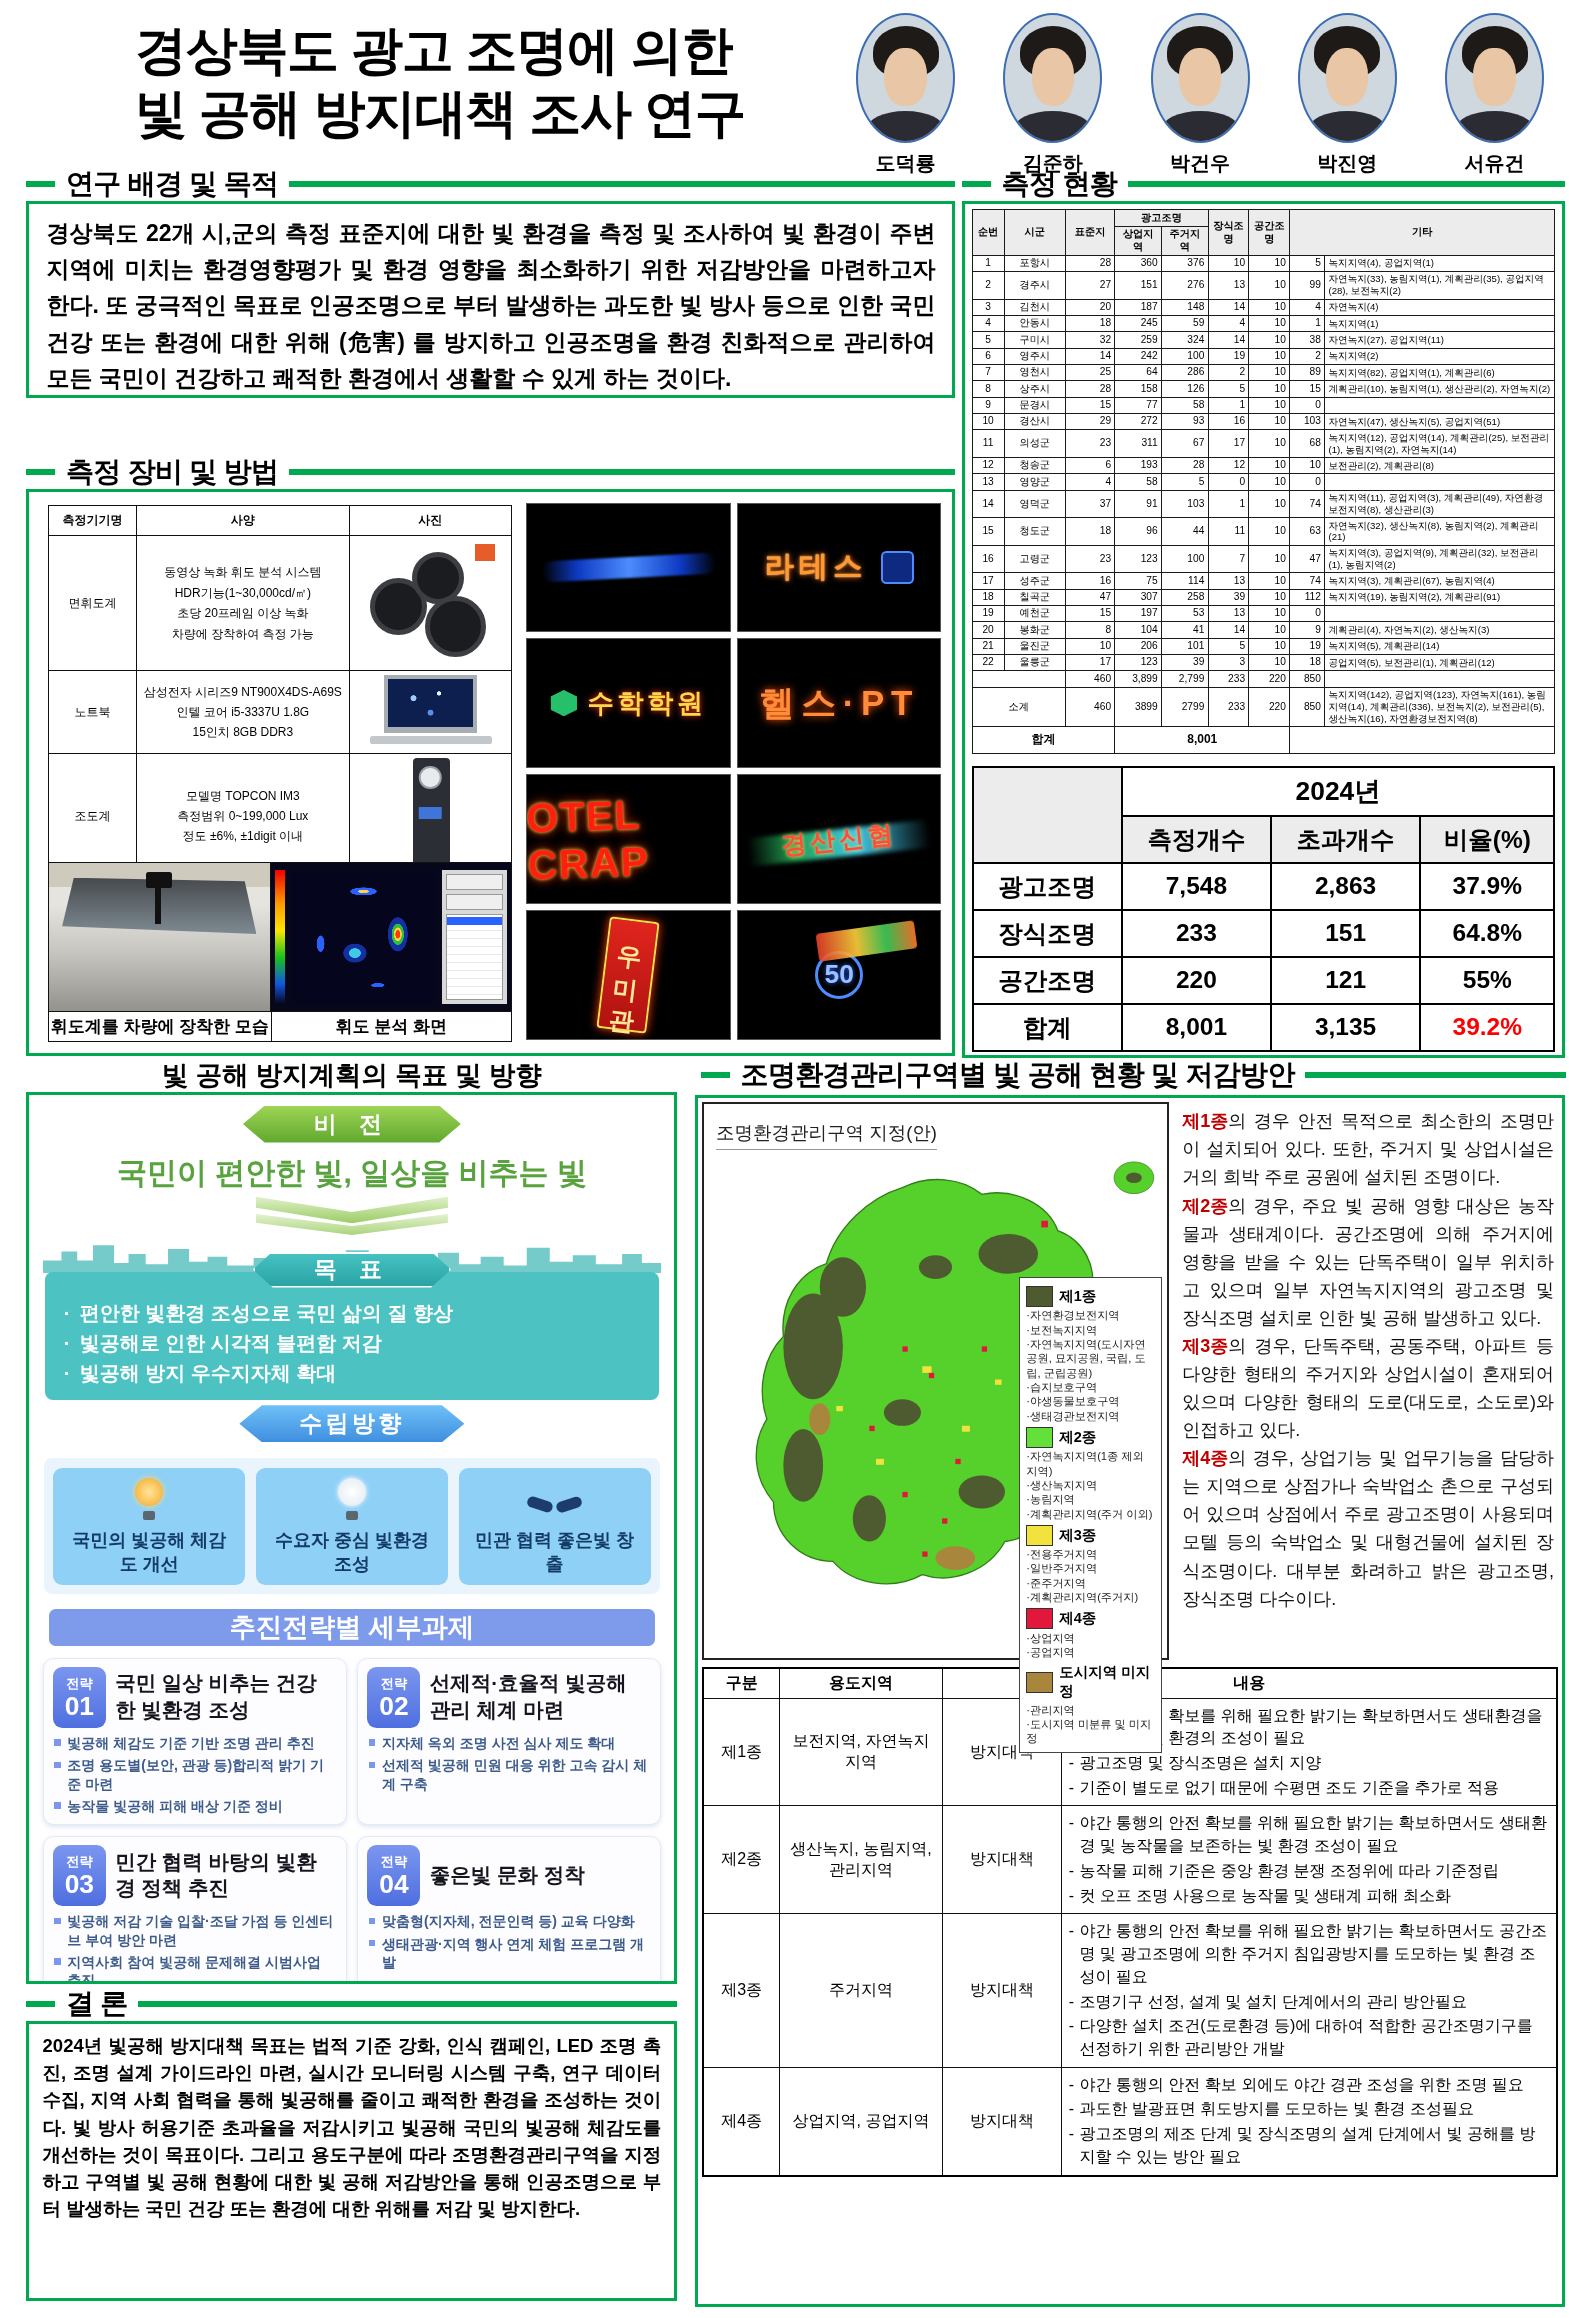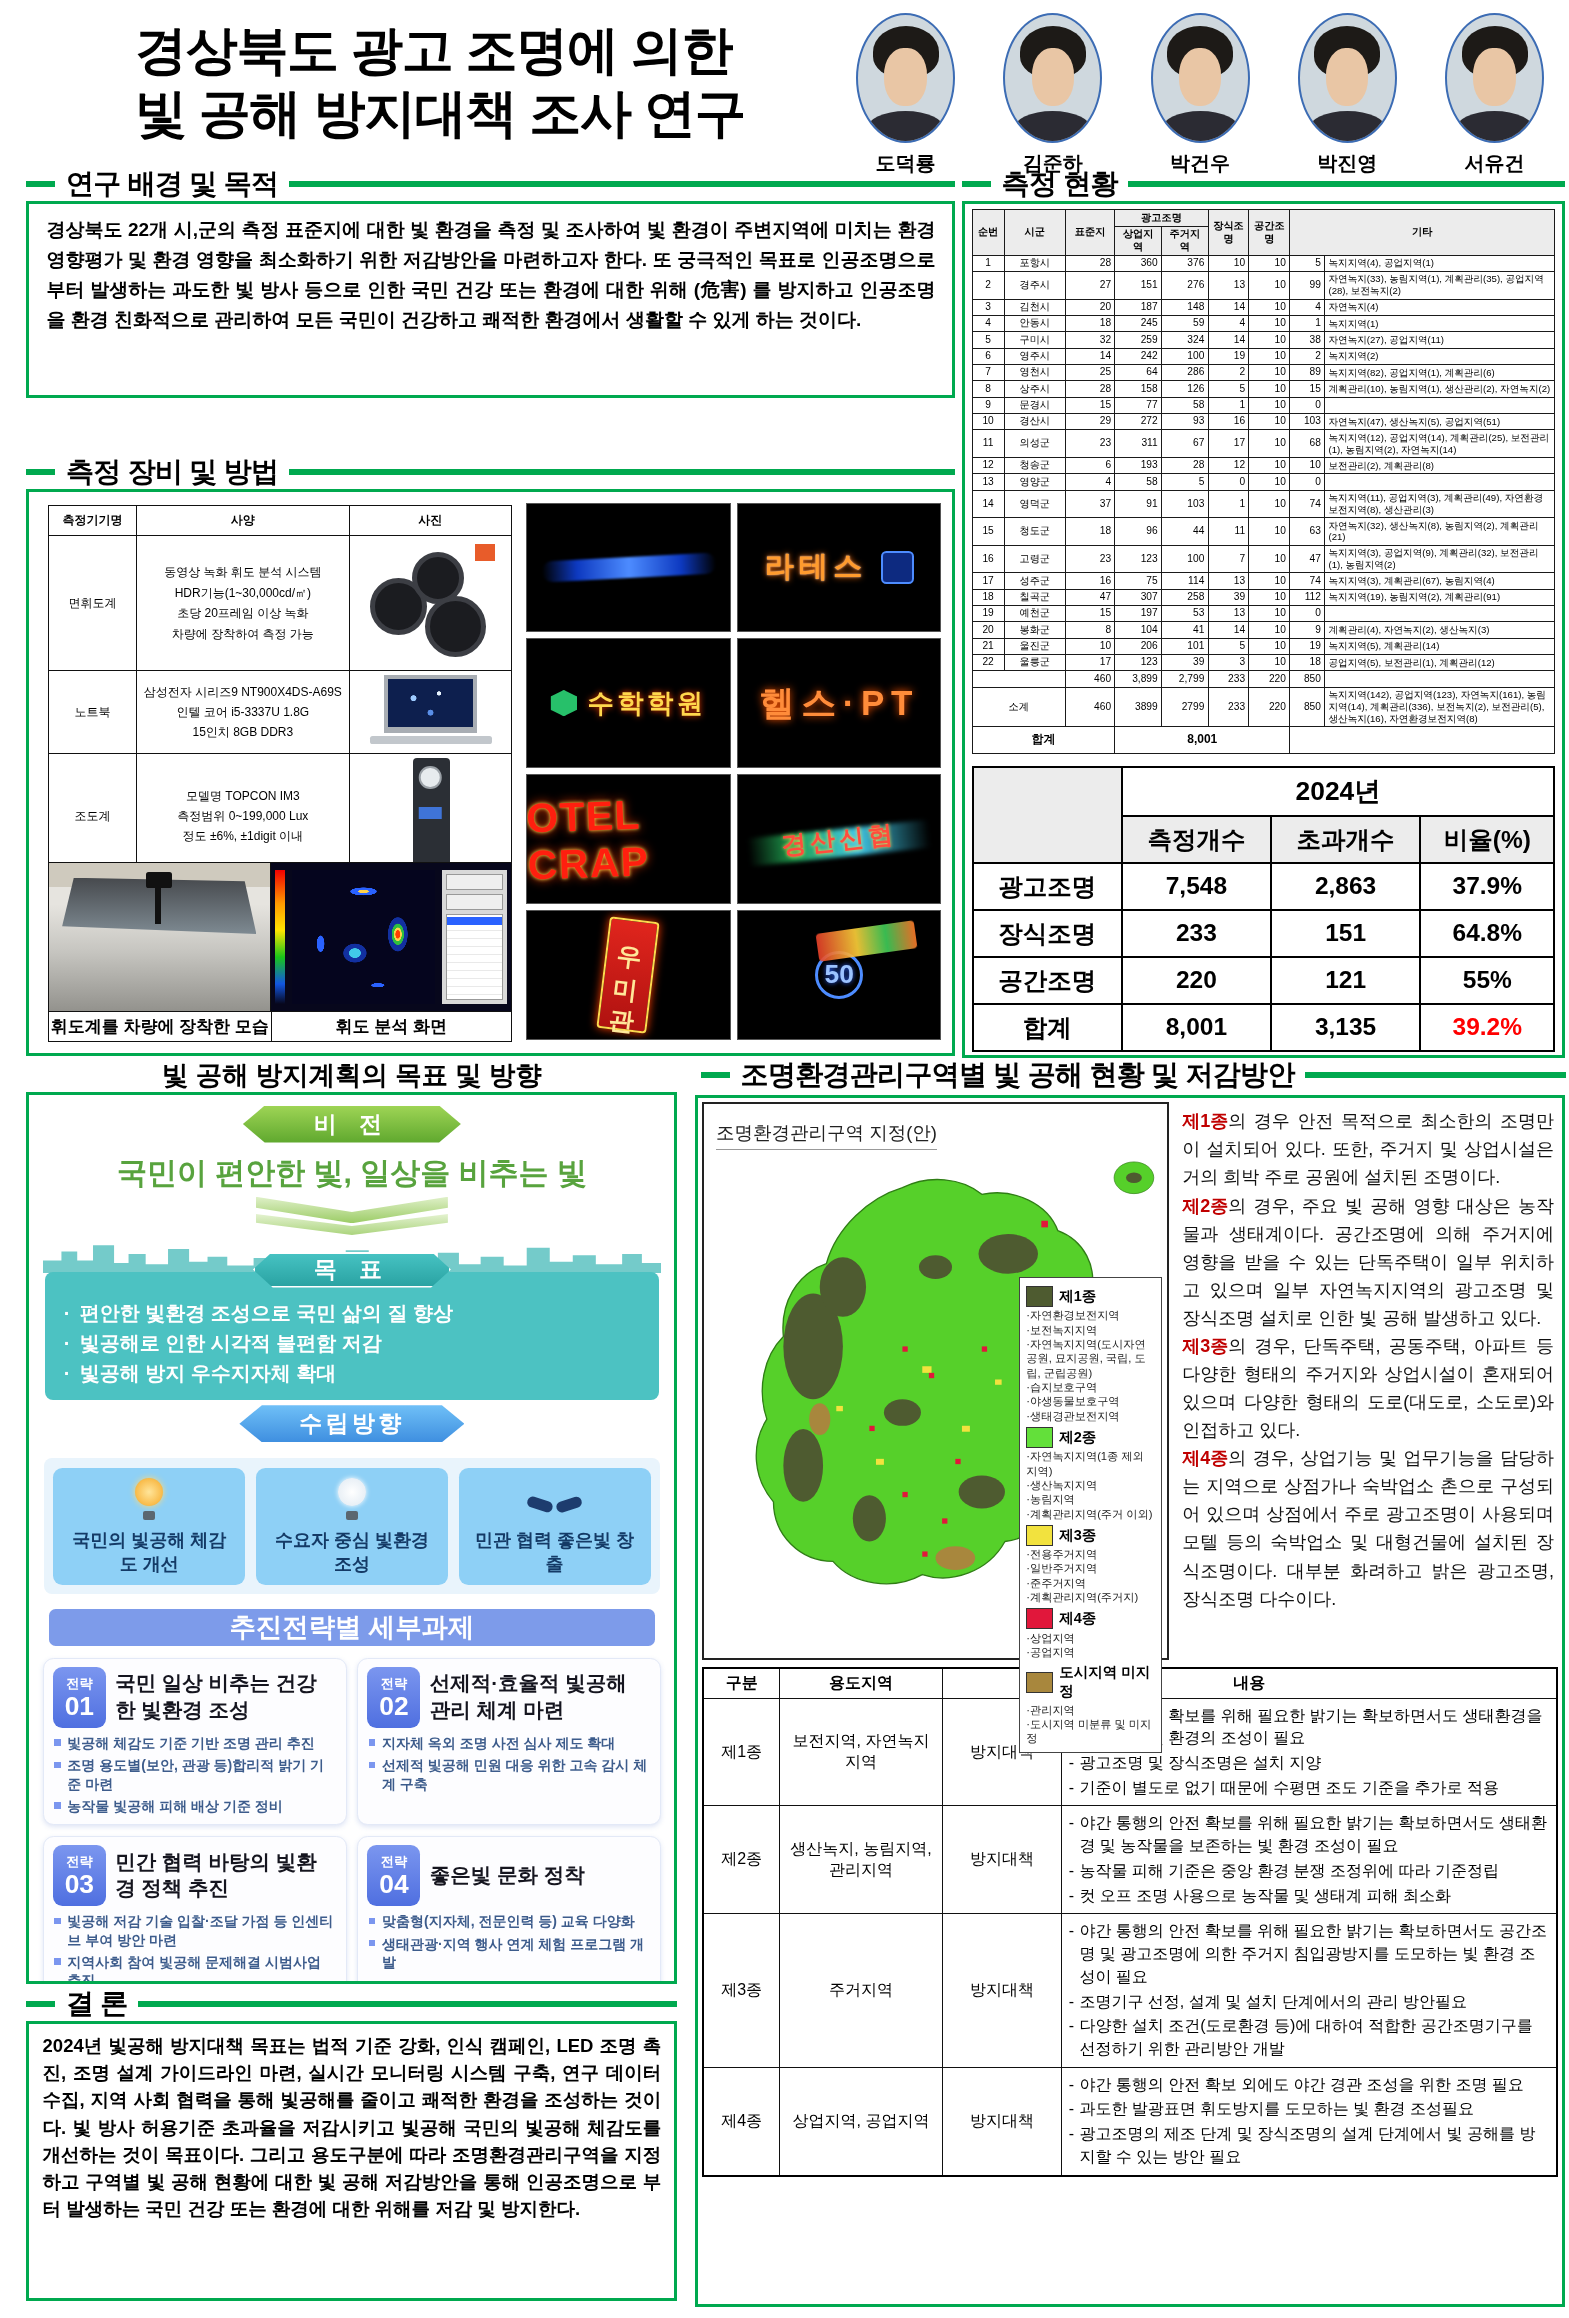--- a/index.html
+++ b/index.html
@@ -20,21 +20,21 @@
   
   .sec-head{position:absolute; display:flex; align-items:center; gap:10.6px; height:34px;}
   .sec-head .dash{width:29px; height:5.3px; background:var(--green);}
   .sec-head .ttl{font-size:28px; font-weight:900; letter-spacing:-0.7px; white-space:nowrap;}
   .sec-head .line{flex:1; height:5.3px; background:var(--green);}
   .gbox{position:absolute; border:3.3px solid var(--green); background:#fff;}
 
   
   #h-bg{left:26.4px; top:167px; width:929px;}
   #box-bg{left:26.4px; top:201px; width:929px; height:197px; padding:10.6px 17px;}
-  .bg-text{font-size:19px; font-weight:700; line-height:1.58; text-align:justify;}
+  .bg-text{font-size:23px; font-weight:700; line-height:1.58; text-align:justify;}
 
   
   #h-eq{left:26.4px; top:455px; width:929px;}
   #box-eq{left:26.4px; top:489px; width:929px; height:567px;}
   .eq-table{position:absolute; left:18.5px; top:13.2px; width:464px; border-collapse:collapse; font-size:12px;}
   .eq-table th,.eq-table td{border:1.3px solid #111; text-align:center; padding:4px;}
   .eq-table th{font-weight:700; height:30px;}
   .eq-name{width:19%; font-weight:400;}
   .eq-spec{width:46%; line-height:1.7;}
   .eq-photo{width:35%;}
@@ -80,21 +80,21 @@
   .cam-head{position:absolute; left:44%; top:6%; width:26.4px; height:16px; background:#111; border-radius:2.6px;}
   .hm{position:relative; background:#07071c; display:flex;}
   .hm-bar{width:10.6px; margin:6.6px 4px; background:linear-gradient(#f20000,#ff9a00 25%,#ffe400 45%,#19c419 65%,#1256e0 85%,#07071c);}
   .hm-main{flex:1; margin:6.6px 2.6px; background:radial-gradient(closest-side at 50% 16%,#ffd24a 0 7%,#2a62ff 8% 18%,transparent 19%),radial-gradient(closest-side at 20% 55%,#2a62ff 0 13%,transparent 14%),radial-gradient(closest-side at 44% 62%,#41c9e8 0 9%,#1230a0 10% 18%,transparent 19%),radial-gradient(closest-side at 74% 48%,#ff3c00 0 6%,#ffd24a 7% 10%,#2fbf3f 11% 16%,#1230a0 17% 26%,transparent 27%),radial-gradient(closest-side at 60% 86%,#2a62ff 0 11%,transparent 12%),#05051e;}
   .hm-panel{width:27%; background:#d9d9d9; margin:6.6px 4px; padding:4px; display:flex; flex-direction:column; gap:4px;}
   .hm-btn{height:16px; background:#efefef; border:0.7px solid #999;}
   .hm-list{flex:1; border:0.7px solid #999; background:repeating-linear-gradient(#fff 0 6.6px,#e9e9e9 6.6px 8px);}
   .hm-sel{height:8px; background:#2a62ff; margin-top:2.6px;}
 
   
-  #h-st{left:962px; top:167px; width:603px;}
+  #h-st{left:962px; top:167px; width:603px;font-family:Liberation Serif, serif;}
   #box-st{left:962px; top:201px; width:603px; height:857px; padding:5.3px 6.6px;}
   .status-table{width:100%; border-collapse:collapse; table-layout:fixed; font-size:10.2px; line-height:1.25;}
   .status-table th,.status-table td{border:1px solid #1a1a1a; padding:1.3px 3.3px;}
   .status-table th{background:#ececec; font-weight:700; text-align:center;}
   .status-table .ctr{text-align:center;}
   .status-table .num{text-align:right;}
   .status-table .etc{font-size:9.6px; text-align:left;}
   .status-table .srow td{font-weight:400;}
   .status-table .trow td{font-weight:400;}
   .status-table .grow td{font-weight:700; font-size:12px; height:26.4px; text-align:center;}

